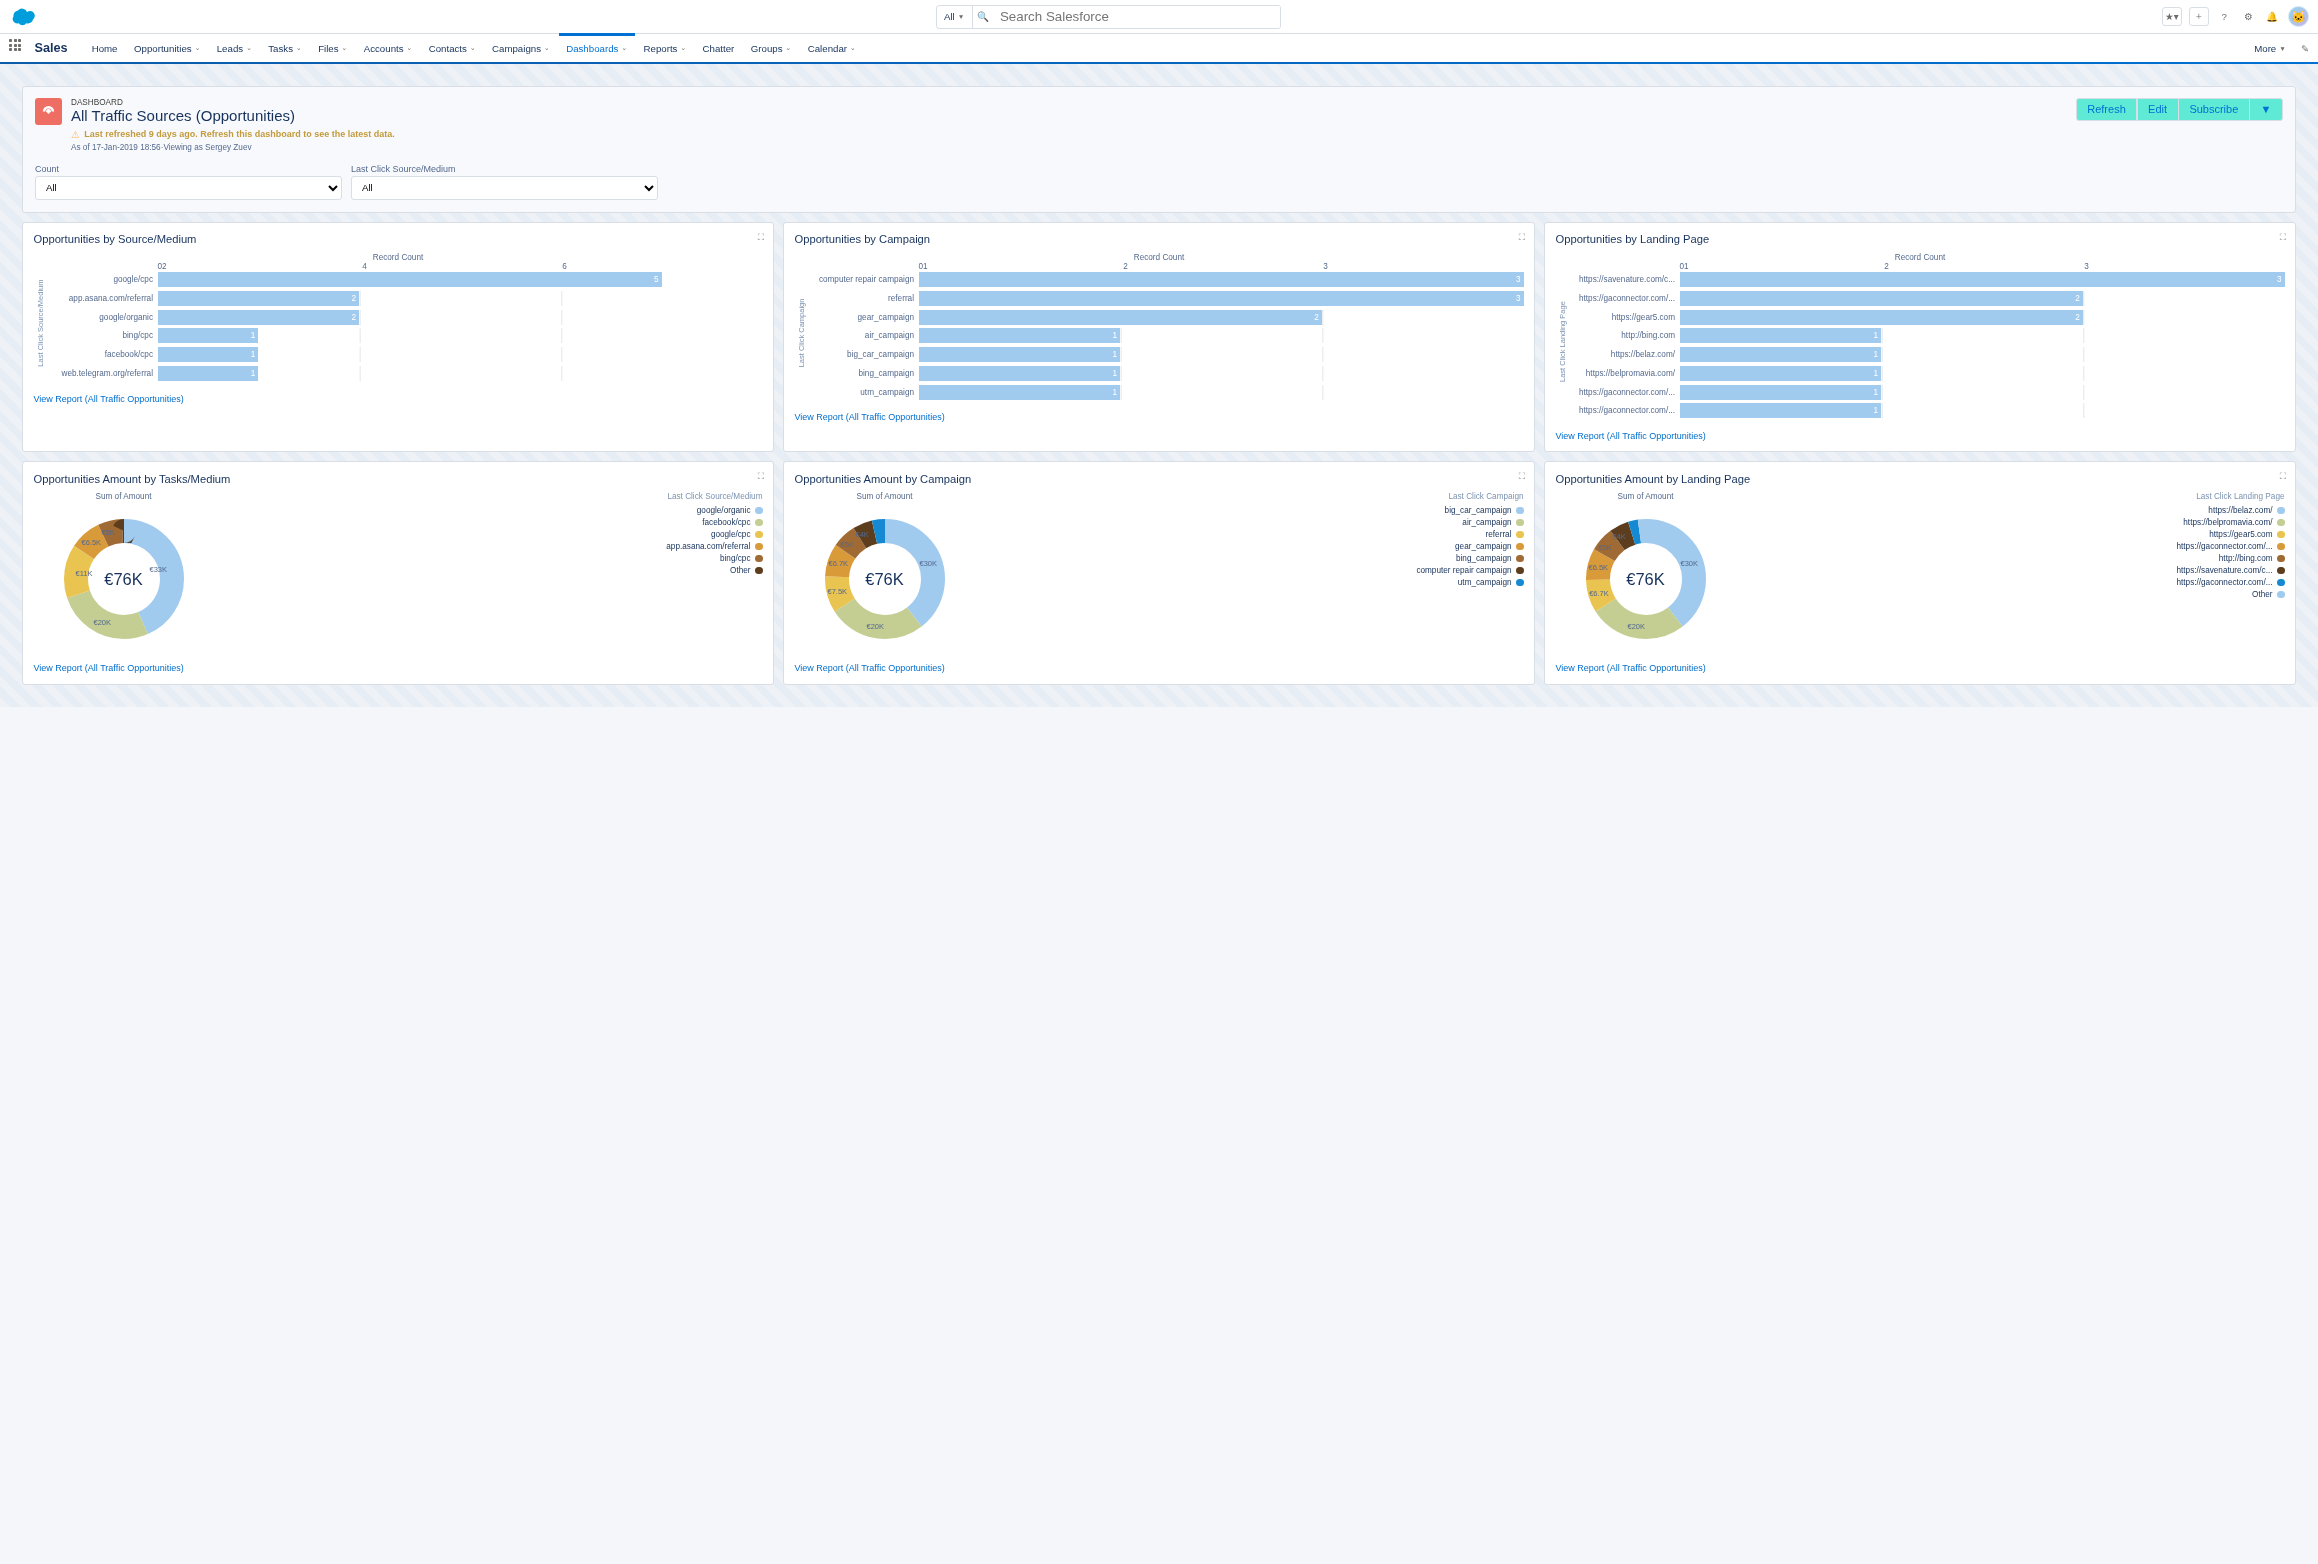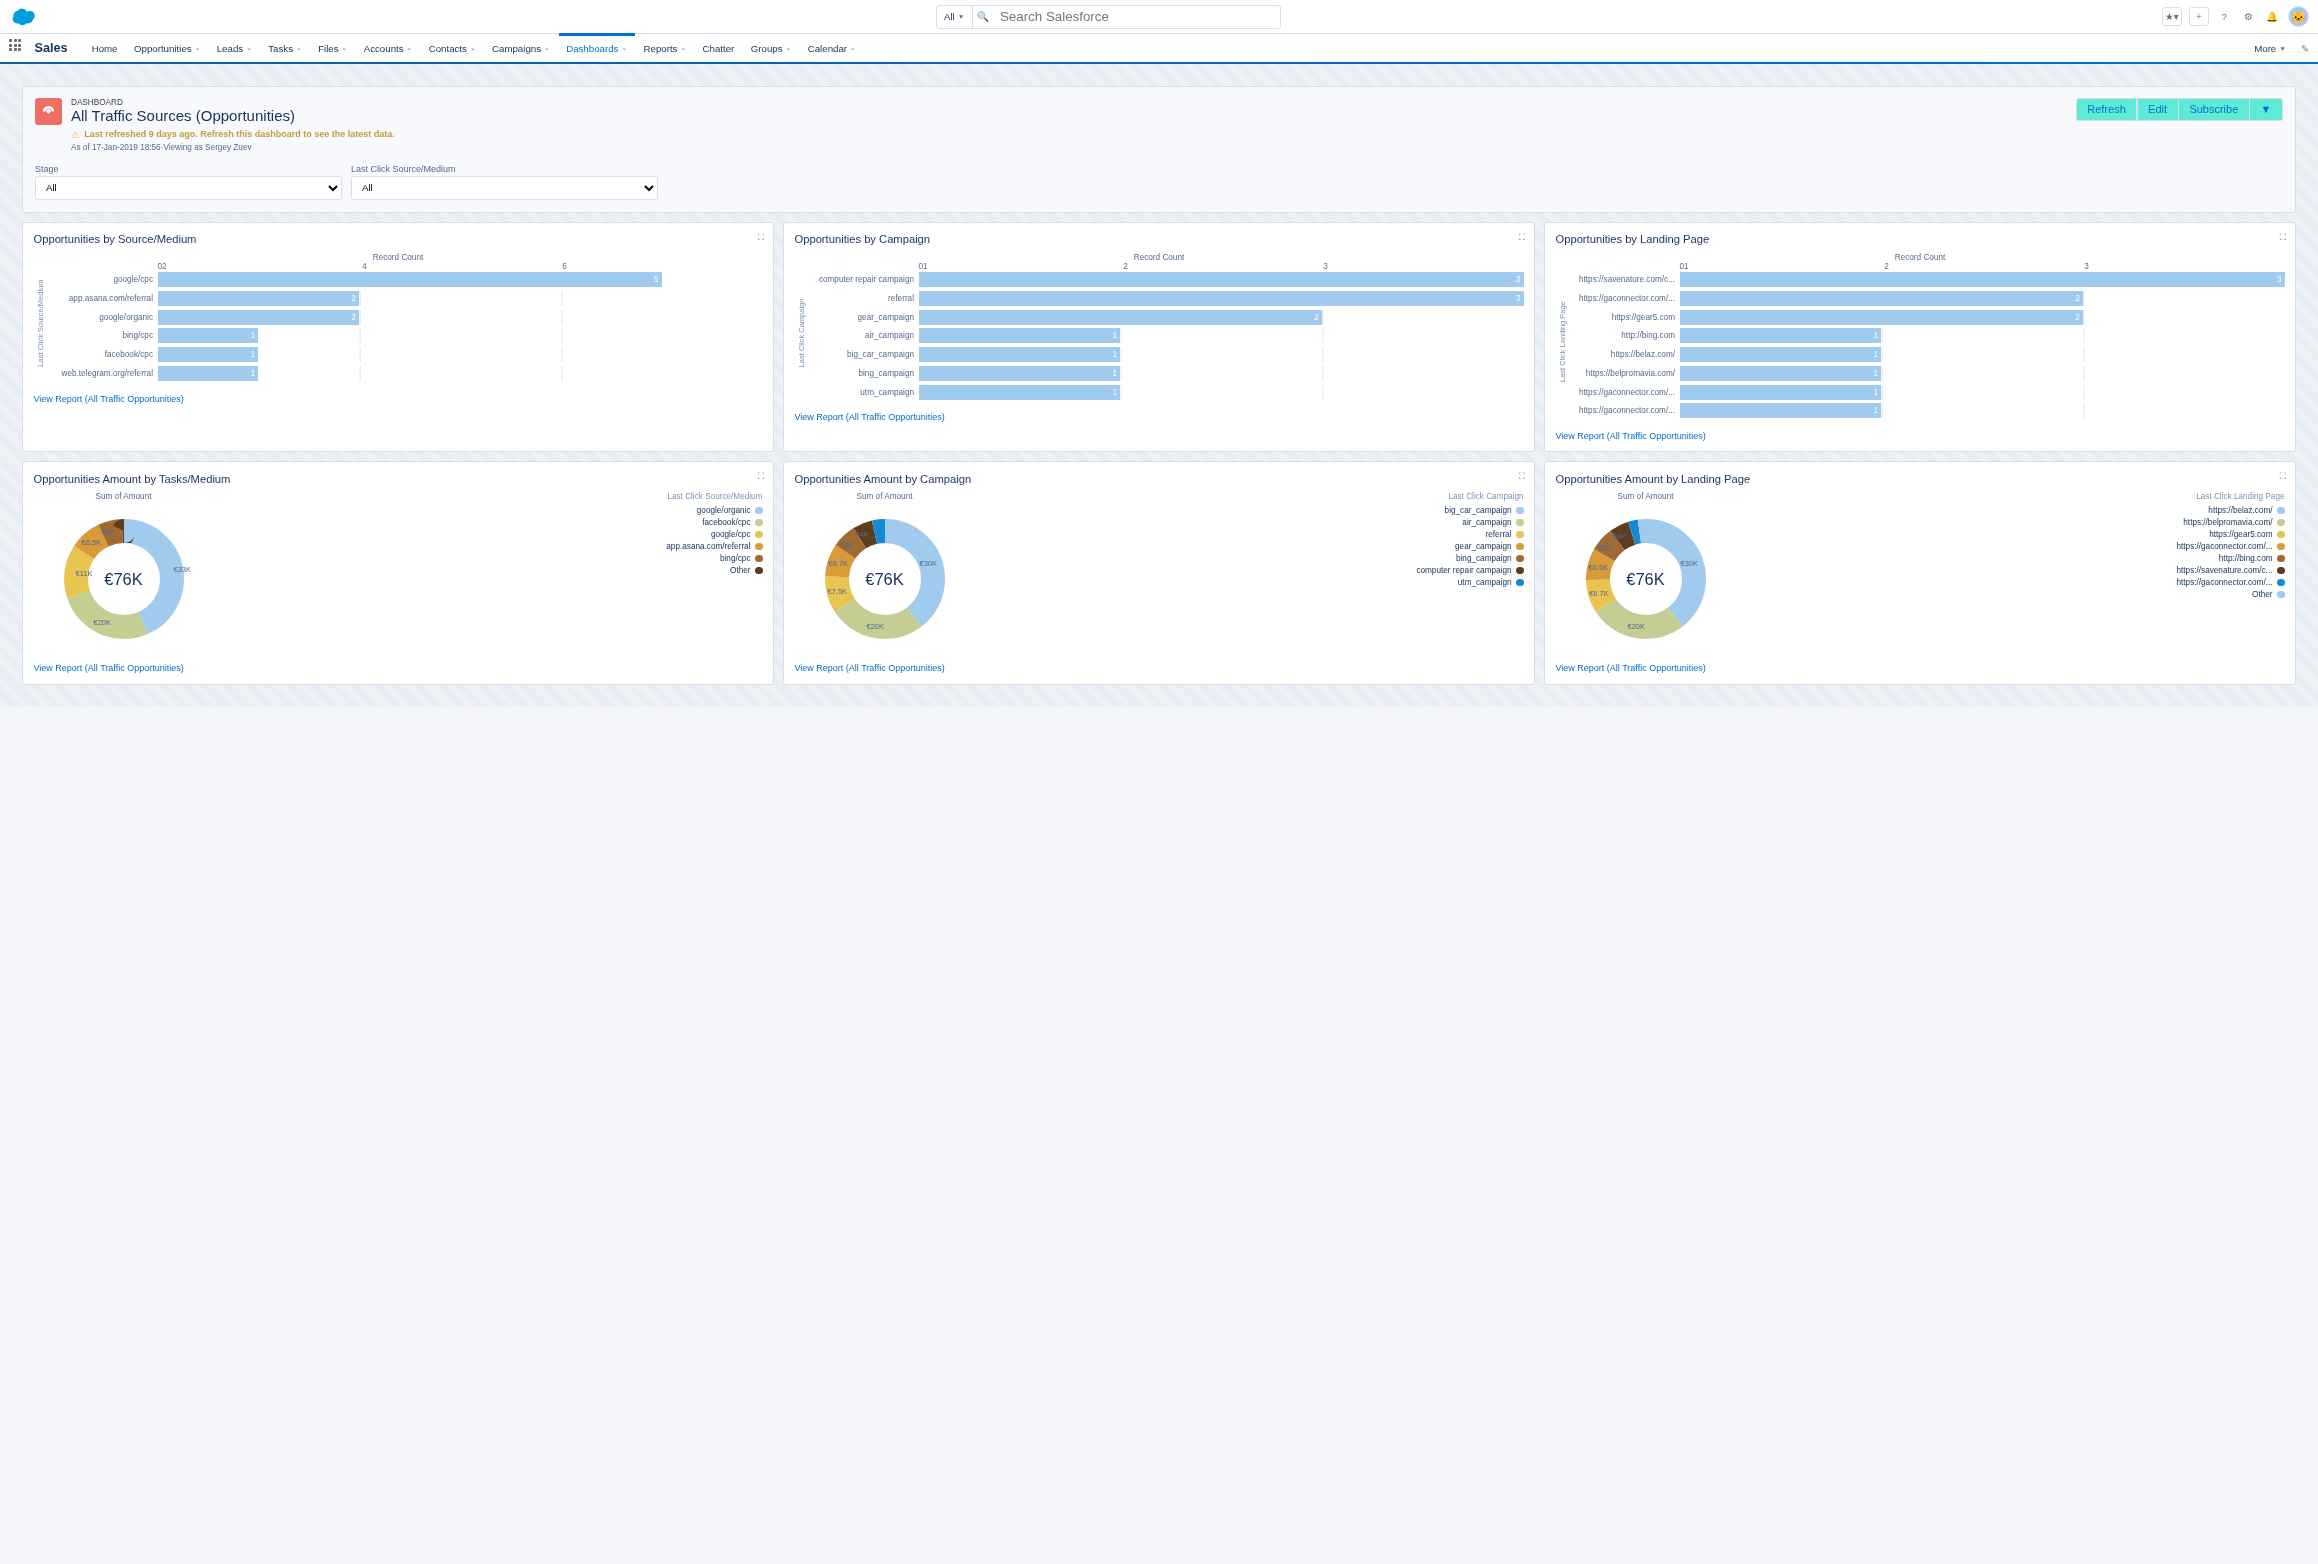--- a/index.html
+++ b/index.html
@@ -180,21 +180,21 @@
         <div class="meta">As of 17-Jan-2019 18:56·Viewing as Sergey Zuev</div>
       </div>
       <div class="header-actions btn-group">
         <button class="btn">Refresh</button>
         <button class="btn">Edit</button>
         <button class="btn">Subscribe</button>
         <button class="btn">▼</button>
       </div>
     </div>
     <div class="filters" id="filters">
-        <div class="filter"><label>Stage</label><select><option>All</option></select></div>
+        <div class="filter"><label>Count</label><select><option>All</option></select></div>
         <div class="filter"><label>Last Click Source/Medium</label><select><option>All</option></select></div>
       </div>
   </div>
 
   <div class="grid" id="grid">
       <div class="card"><span class="expand">⛶</span><div class="card-title">Opportunities by Source/Medium</div><div class="bar-axis-title">Record Count</div><div class="bar-chart">
           <div class="yaxis-label">Last Click Source/Medium</div>
           <div class="bar-body">
             <div class="ticks" style="padding-left:112px">
               <div class="tick">0</div>
@@ -355,21 +355,21 @@
       <div class="card"><span class="expand">⛶</span><div class="card-title">Opportunities Amount by Tasks/Medium</div><div class="donut-wrap">
           <div class="donut-side">
             <div class="sum-title">Sum of Amount</div>
             <div class="donut"><svg width="150" height="150" viewBox="0 0 200 200">
                 <circle cx="100" cy="100" r="64" fill="none" stroke="#a0caee" stroke-width="32" stroke-dasharray="174.60641274688535 227.51744691260816" stroke-dashoffset="0"></circle>
                 <circle cx="100" cy="100" r="64" fill="none" stroke="#c4ce93" stroke-width="32" stroke-dasharray="105.82206833144566 296.30179132804784" stroke-dashoffset="-174.60641274688535"></circle>
                 <circle cx="100" cy="100" r="64" fill="none" stroke="#eac450" stroke-width="32" stroke-dasharray="58.202137582295116 343.9217220771984" stroke-dashoffset="-280.428481078331"></circle>
                 <circle cx="100" cy="100" r="64" fill="none" stroke="#d99a3a" stroke-width="32" stroke-dasharray="34.39217220771984 367.73168745177367" stroke-dashoffset="-338.6306186606261"></circle>
                 <circle cx="100" cy="100" r="64" fill="none" stroke="#a06a34" stroke-width="32" stroke-dasharray="26.455517082861416 375.6683425766321" stroke-dashoffset="-373.02279086834596"></circle>
                 <circle cx="100" cy="100" r="64" fill="none" stroke="#5c3d1e" stroke-width="32" stroke-dasharray="2.6455517082861415 399.4783079512074" stroke-dashoffset="-399.4783079512074"></circle>
-              </svg><div class="donut-center">€76K</div><div class="seg-label" style="left:125px;top:61px">€33K</div><div class="seg-label" style="left:45px;top:114px">€20K</div><div class="seg-label" style="left:27px;top:65px">€11K</div><div class="seg-label" style="left:33px;top:34px">€6.5K</div><div class="seg-label" style="left:53px;top:24px">€5K</div></div>
+              </svg><div class="donut-center">€76K</div><div class="seg-label" style="left:101px;top:61px">€33K</div><div class="seg-label" style="left:45px;top:114px">€20K</div><div class="seg-label" style="left:27px;top:65px">€11K</div><div class="seg-label" style="left:33px;top:34px">€6.5K</div><div class="seg-label" style="left:53px;top:24px">€5K</div></div>
           </div>
           <div class="legend">
             <div class="legend-title">Last Click Source/Medium</div>
             <div class="legend-row">
               <span>google/organic</span>
               <span class="legend-sw" style="background:#a0caee"></span>
             </div>
             <div class="legend-row">
               <span>facebook/cpc</span>
               <span class="legend-sw" style="background:#c4ce93"></span>

